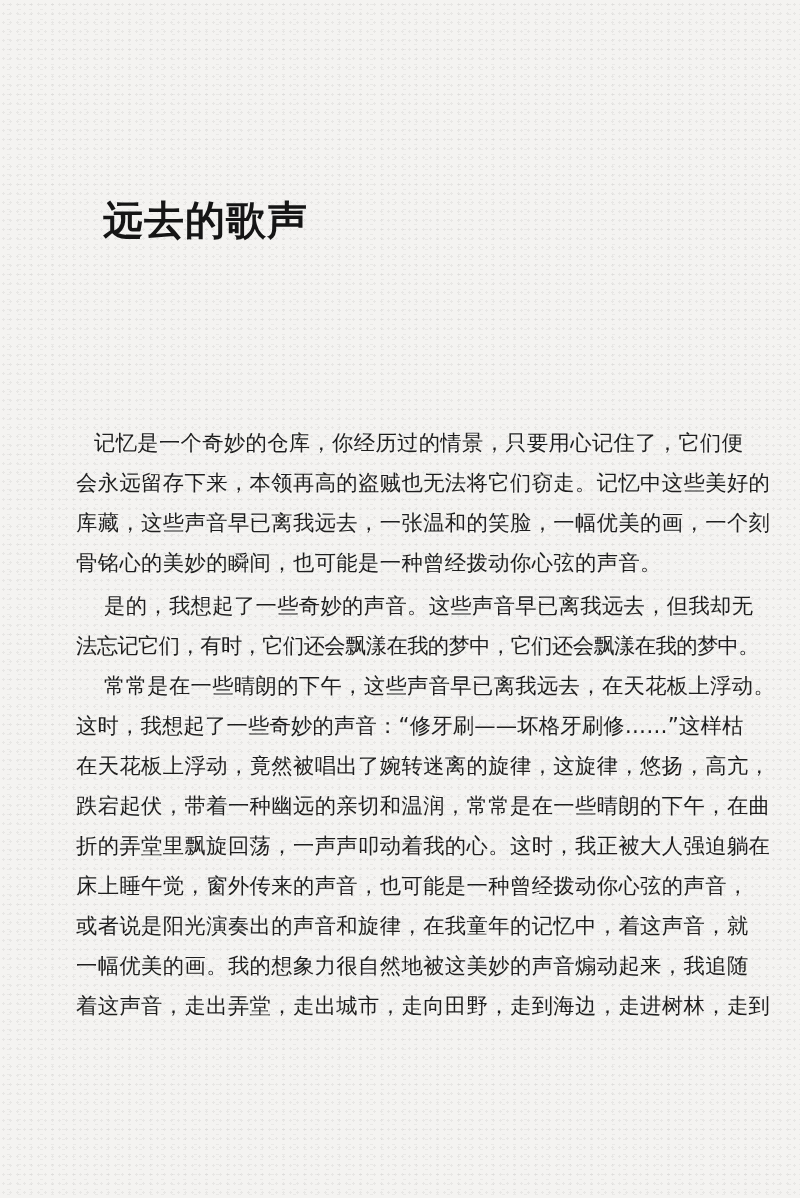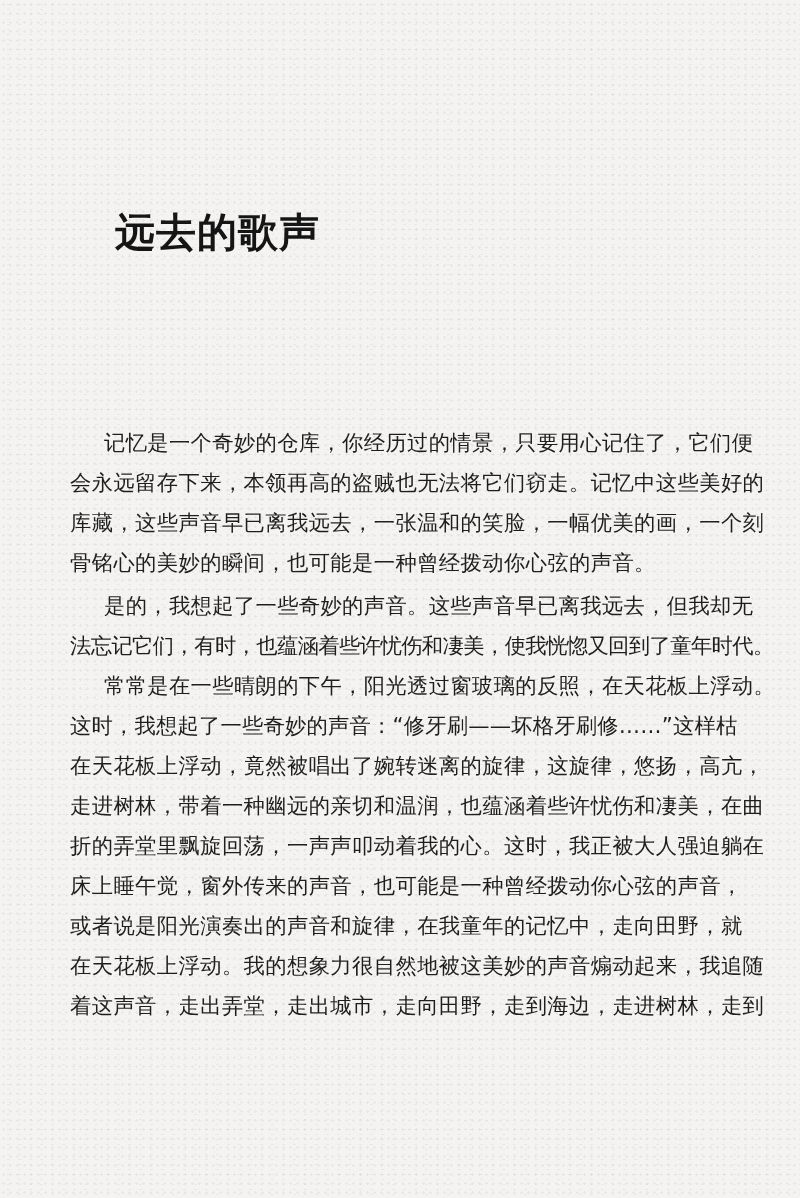--- a/index.html
+++ b/index.html
@@ -19,56 +19,56 @@
       background-position: 0 0, 3px 2px;
       pointer-events: none;
     }
     .title {
       position: absolute;
       left: 103px; top: 192px;
       font-size: 40px;
       letter-spacing: 1px;
       font-weight: bold;
       color: #151515;
-      margin: 12px;
+      margin: 0;
       line-height: 56px;
     }
     .body-text {
       position: absolute;
       left: 62px; top: 0; width: 650px;
     }
     .line {
       position: absolute;
-      left: 8px;
+      left: 14px;
       white-space: nowrap;
       font-size: 21.3px;
       line-height: 30px;
       color: #1e1e1e;
       font-family: "DejaVu Sans", "Liberation Sans", sans-serif;
     }
   </style>
 </head>
 <body>
 
 <div class="noise"></div>
 
 <h1 class="title">远去的歌声</h1>
 
 <div class="body-text">
 
-  <div class="line" style="top:428px;left:42px;letter-spacing:0.35px">记忆是一个奇妙的仓库，你经历过的情景，只要用心记住了，它们便</div>
+  <div class="line" style="top:428px;left:32px;letter-spacing:0.35px">记忆是一个奇妙的仓库，你经历过的情景，只要用心记住了，它们便</div>
   <div class="line" style="top:468px;letter-spacing:0.4px">会永远留存下来，本领再高的盗贼也无法将它们窃走。记忆中这些美好的</div>
   <div class="line" style="top:508px;letter-spacing:0.4px">库藏，这些声音早已离我远去，一张温和的笑脸，一幅优美的画，一个刻</div>
   <div class="line" style="top:548px;letter-spacing:0.4px">骨铭心的美妙的瞬间，也可能是一种曾经拨动你心弦的声音。</div>
 
   <div class="line" style="top:591px;left:42px;letter-spacing:0.35px">是的，我想起了一些奇妙的声音。这些声音早已离我远去，但我却无</div>
-  <div class="line" style="top:631px;letter-spacing:-0.6px">法忘记它们，有时，也蕴涵着些许忧伤和凄美，使我恍惚又回到了童年时代。</div>
+  <div class="line" style="top:631px;letter-spacing:-0.6px">法忘记它们，有时，它们还会飘漾在我的梦中，它们还会飘漾在我的梦中。</div>
 
-  <div class="line" style="top:671px;left:42px;letter-spacing:0.35px">常常是在一些晴朗的下午，阳光透过窗玻璃的反照，在天花板上浮动。</div>
+  <div class="line" style="top:671px;left:42px;letter-spacing:0.35px">常常是在一些晴朗的下午，这些声音早已离我远去，在天花板上浮动。</div>
   <div class="line" style="top:711px;letter-spacing:0.2px">这时，我想起了一些奇妙的声音：“修牙刷——坏格牙刷修……”这样枯</div>
   <div class="line" style="top:751px;letter-spacing:0.4px">在天花板上浮动，竟然被唱出了婉转迷离的旋律，这旋律，悠扬，高亢，</div>
-  <div class="line" style="top:791px;letter-spacing:0.4px">走进树林，带着一种幽远的亲切和温润，也蕴涵着些许忧伤和凄美，在曲</div>
+  <div class="line" style="top:791px;letter-spacing:0.4px">跌宕起伏，带着一种幽远的亲切和温润，常常是在一些晴朗的下午，在曲</div>
   <div class="line" style="top:831px;letter-spacing:0.4px">折的弄堂里飘旋回荡，一声声叩动着我的心。这时，我正被大人强迫躺在</div>
   <div class="line" style="top:871px;letter-spacing:0.4px">床上睡午觉，窗外传来的声音，也可能是一种曾经拨动你心弦的声音，</div>
-  <div class="line" style="top:911px;letter-spacing:0.4px">或者说是阳光演奏出的声音和旋律，在我童年的记忆中，走向田野，就</div>
-  <div class="line" style="top:951px;letter-spacing:0.4px">在天花板上浮动。我的想象力很自然地被这美妙的声音煽动起来，我追随</div>
+  <div class="line" style="top:911px;letter-spacing:0.4px">或者说是阳光演奏出的声音和旋律，在我童年的记忆中，着这声音，就</div>
+  <div class="line" style="top:951px;letter-spacing:0.4px">一幅优美的画。我的想象力很自然地被这美妙的声音煽动起来，我追随</div>
   <div class="line" style="top:991px;letter-spacing:0.4px">着这声音，走出弄堂，走出城市，走向田野，走到海边，走进树林，走到</div>
 </div>
 
 </body></html>

